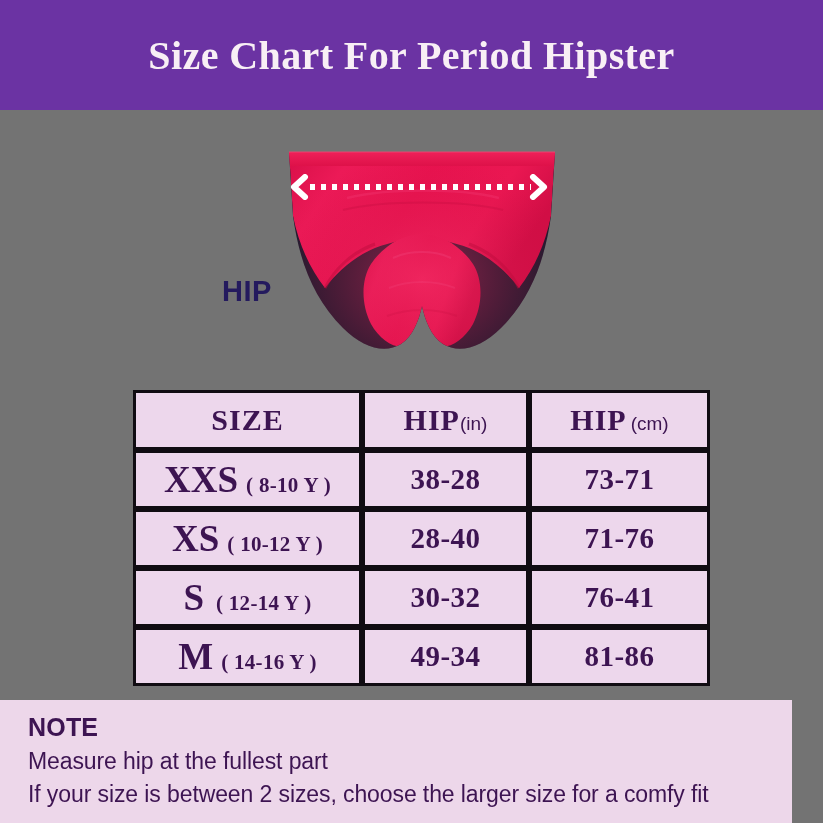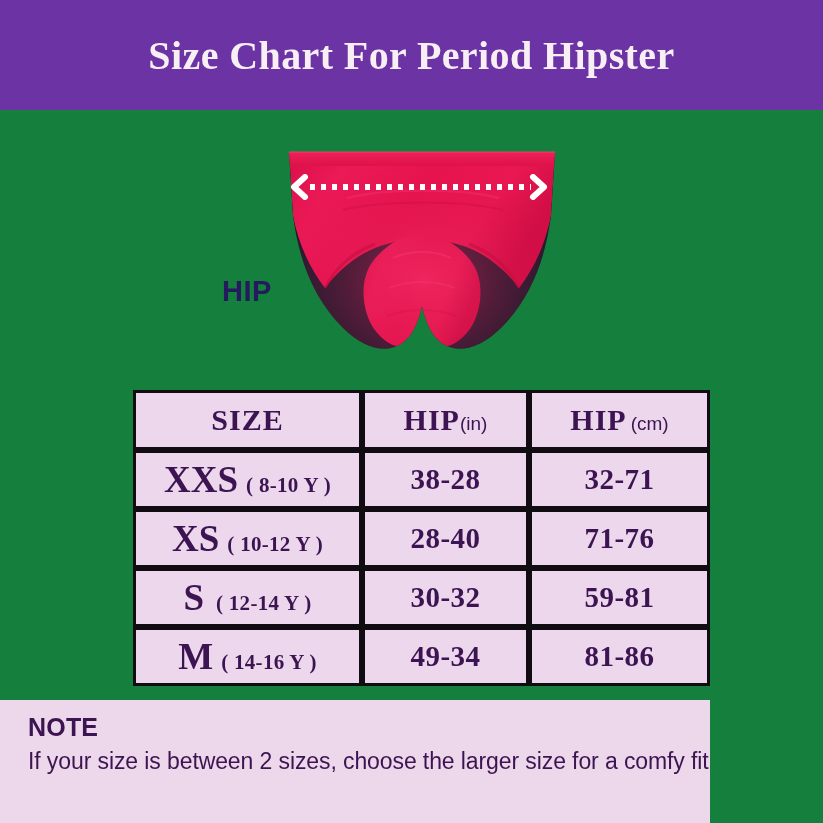--- a/index.html
+++ b/index.html
@@ -10,21 +10,21 @@
     width: 823px;
     height: 823px;
     overflow: hidden;
     background: #F8EDEA;
     font-family: "Liberation Sans", sans-serif;
   }
   #page {
     position: relative;
     width: 823px;
     height: 823px;
-    background: #15803d;
+    background: #737373;
     overflow: hidden;
   }
 
   
   #header-band {
     position: absolute;
     left: 0;
     top: 0;
     width: 823px;
     height: 110px;
@@ -137,21 +137,21 @@
     font-size: 29px;
     font-weight: 700;
     letter-spacing: 0.5px;
   }
 
   
   #note-band {
     position: absolute;
     left: 0;
     top: 700px;
-    width: 710px;
+    width: 792px;
     height: 123px;
     background: #EDD7EA;
   }
   #note-inner {
     position: absolute;
     left: 28px;
     top: 12px;
     right: 12px;
   }
   #note-heading {
@@ -267,49 +267,50 @@
         <td class="col-hip-cm">
           <span class="th-main">HIP</span>&nbsp;<span class="th-unit">(cm)</span>
         </td>
       </tr>
 
       <tr class="data-row">
         <td class="col-size">
           <span class="size-code">XXS</span>&nbsp;&nbsp;<span class="size-age">( 8-10 Y )</span>
         </td>
         <td class="col-hip-in cell-val">38-28</td>
-        <td class="col-hip-cm cell-val">32-71</td>
+        <td class="col-hip-cm cell-val">73-71</td>
       </tr>
 
       <tr class="data-row">
         <td class="col-size">
           <span class="size-code">XS</span>&nbsp;&nbsp;<span class="size-age">( 10-12 Y )</span>
         </td>
         <td class="col-hip-in cell-val">28-40</td>
         <td class="col-hip-cm cell-val">71-76</td>
       </tr>
 
       <tr class="data-row">
         <td class="col-size">
           <span class="size-code">S</span>&nbsp;&nbsp;&nbsp;<span class="size-age">( 12-14 Y )</span>
         </td>
         <td class="col-hip-in cell-val">30-32</td>
-        <td class="col-hip-cm cell-val">59-81</td>
+        <td class="col-hip-cm cell-val">76-41</td>
       </tr>
 
       <tr class="data-row">
         <td class="col-size">
           <span class="size-code">M</span>&nbsp;&nbsp;<span class="size-age">( 14-16 Y )</span>
         </td>
         <td class="col-hip-in cell-val">49-34</td>
         <td class="col-hip-cm cell-val">81-86</td>
       </tr>
     </tbody>
   </table>
 
   <div id="note-band">
     <div id="note-inner">
       <div id="note-heading">NOTE</div>
+      <div class="note-line">Measure hip at the fullest part</div>
       <div class="note-line">If your size is between 2 sizes, choose the larger size for a comfy fit</div>
     </div>
   </div>
 
 </div>
 
 </body></html>

